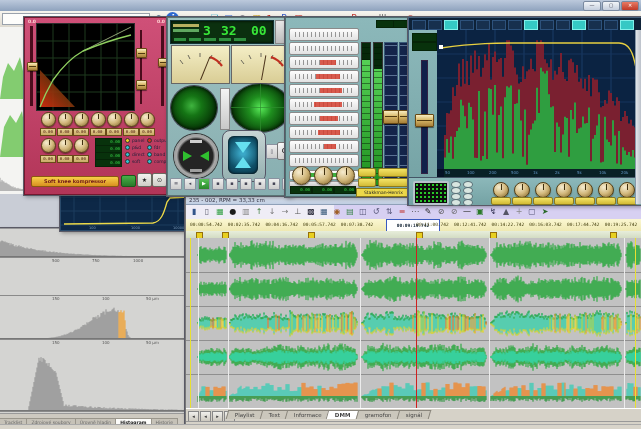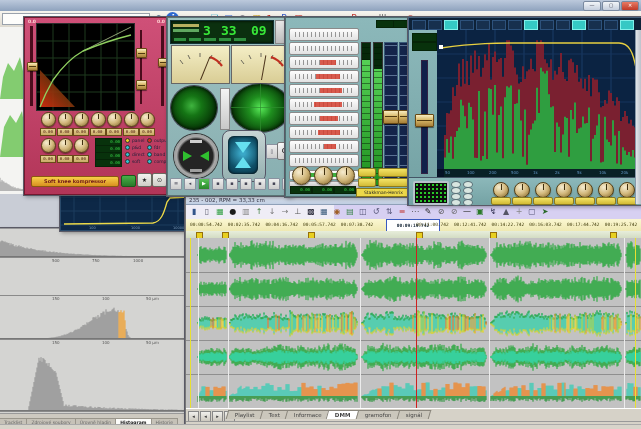--- a/index.html
+++ b/index.html
@@ -416,22 +416,22 @@
     <div class="cbtn" style="left:96px;top:157px;width:13px;height:10px;background:linear-gradient(#48b048,#2a7a2a);border-color:#1a5a1a;"></div>
     <div class="cbtn" id="comp-btn1" style="left:112px;top:155px;width:13px;height:12px;line-height:12px;">★</div>
     <div class="cbtn" id="comp-btn2" style="left:127px;top:155px;width:13px;height:12px;line-height:12px;">⊙</div>
   </div>
 
   <div class="win vuwin">
     <div class="abs vudisp">
       <div class="abs" style="left:2px;top:3px;width:26px;height:3px;background:#b8b060;"></div>
       <div class="abs" style="left:2px;top:8px;width:26px;height:3px;background:#60a860;"></div>
       <span class="vudigit" style="left:32px;">3</span>
-      <span class="vudigit" style="left:50px;">33</span>
-      <span class="vudigit" style="left:80px;">09</span>
+      <span class="vudigit" style="left:50px;">32</span>
+      <span class="vudigit" style="left:80px;">00</span>
       <div class="abs" id="vu-minibars" style="left:3px;top:17px;display:flex;gap:3px;">
           <div style="width: 12px; height: 3px; background: rgb(47, 143, 63);"></div>
           <div style="width: 12px; height: 3px; background: rgb(47, 143, 63);"></div>
           <div style="width: 12px; height: 3px; background: rgb(47, 143, 63);"></div>
           <div style="width: 12px; height: 3px; background: rgb(47, 143, 63);"></div>
           <div style="width: 12px; height: 3px; background: rgb(47, 143, 63);"></div>
         </div>
     </div>
     <div class="abs" style="left:107px;top:2px;width:15px;height:22px;background:linear-gradient(#e8e8e8,#bcbcbc);border:1px solid #888;"></div>
     <div class="vumeter" style="left:3px;top:27px;width:57px;height:37px;">

